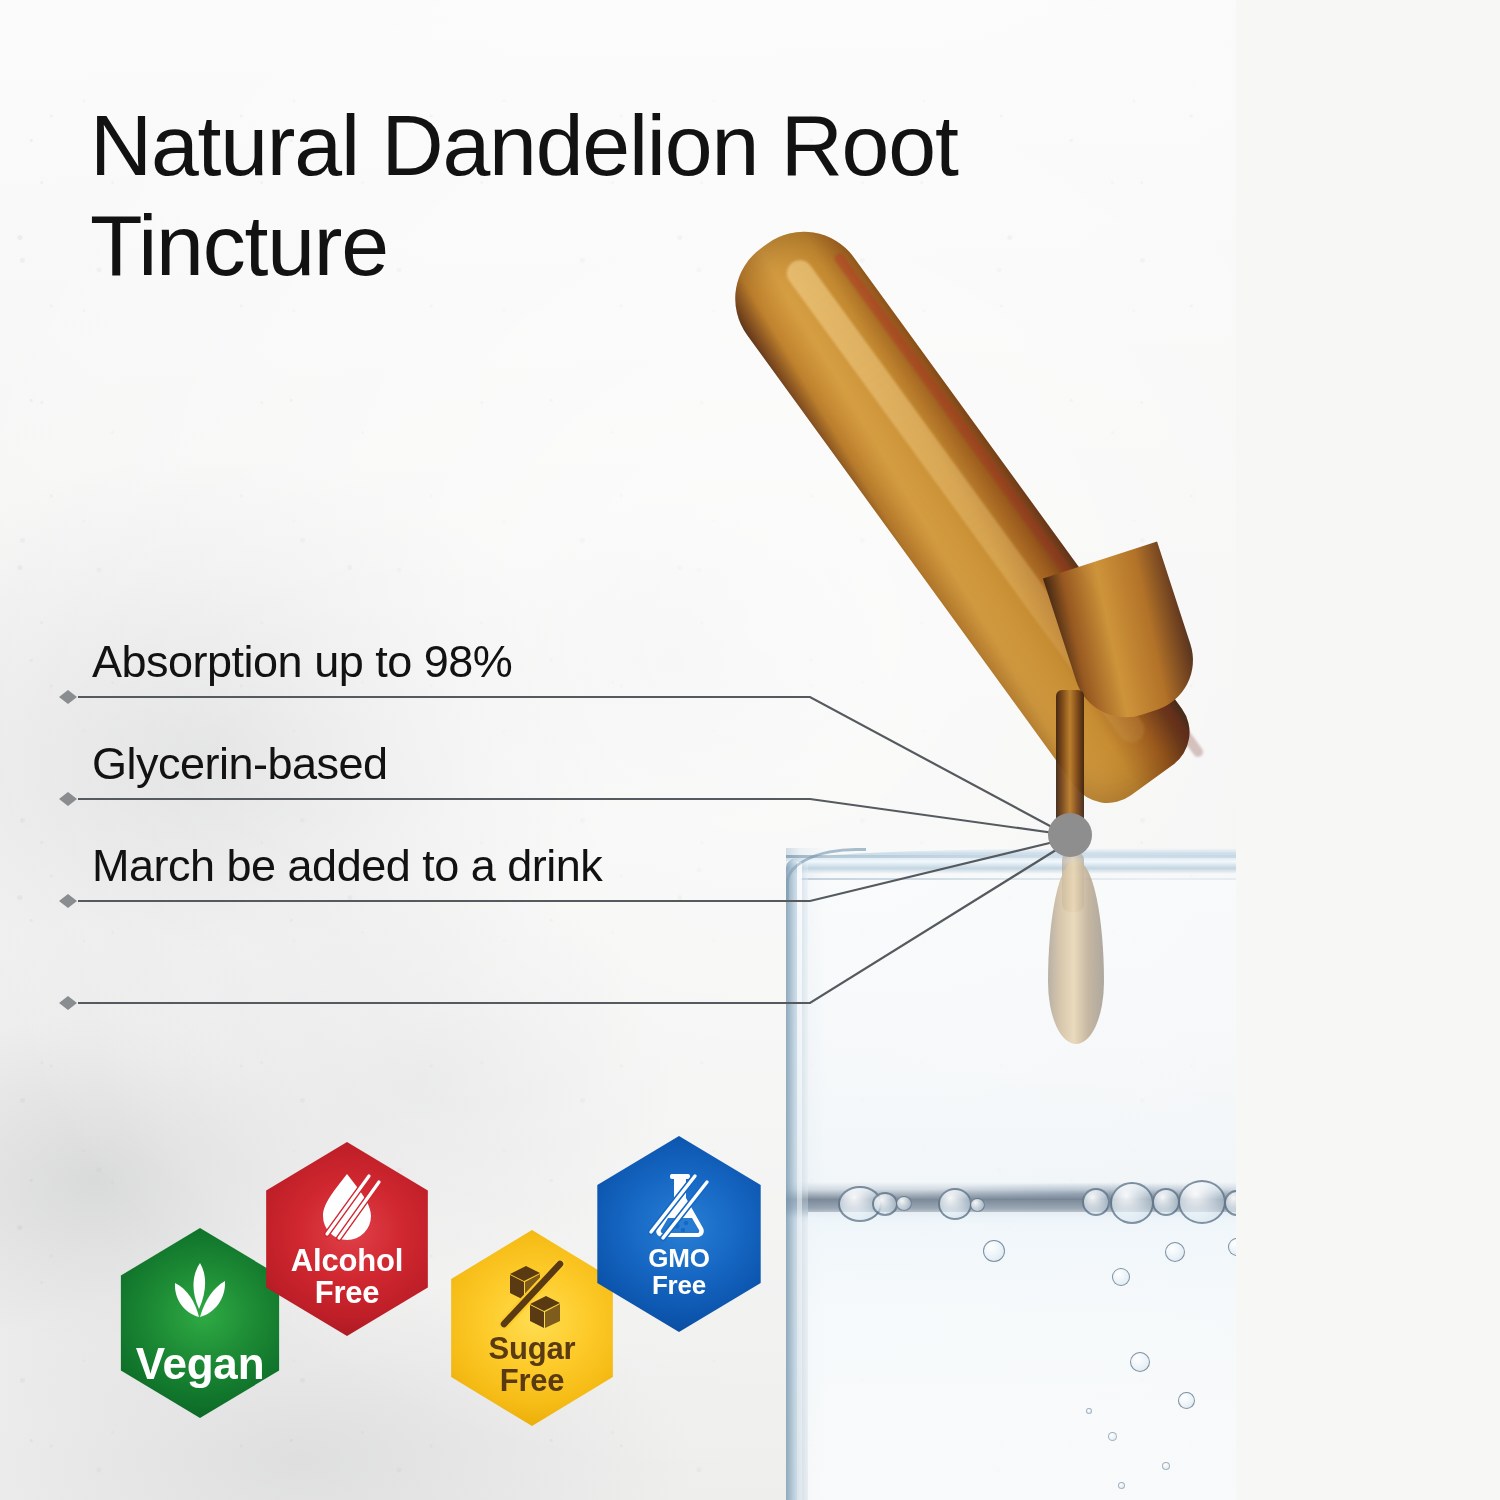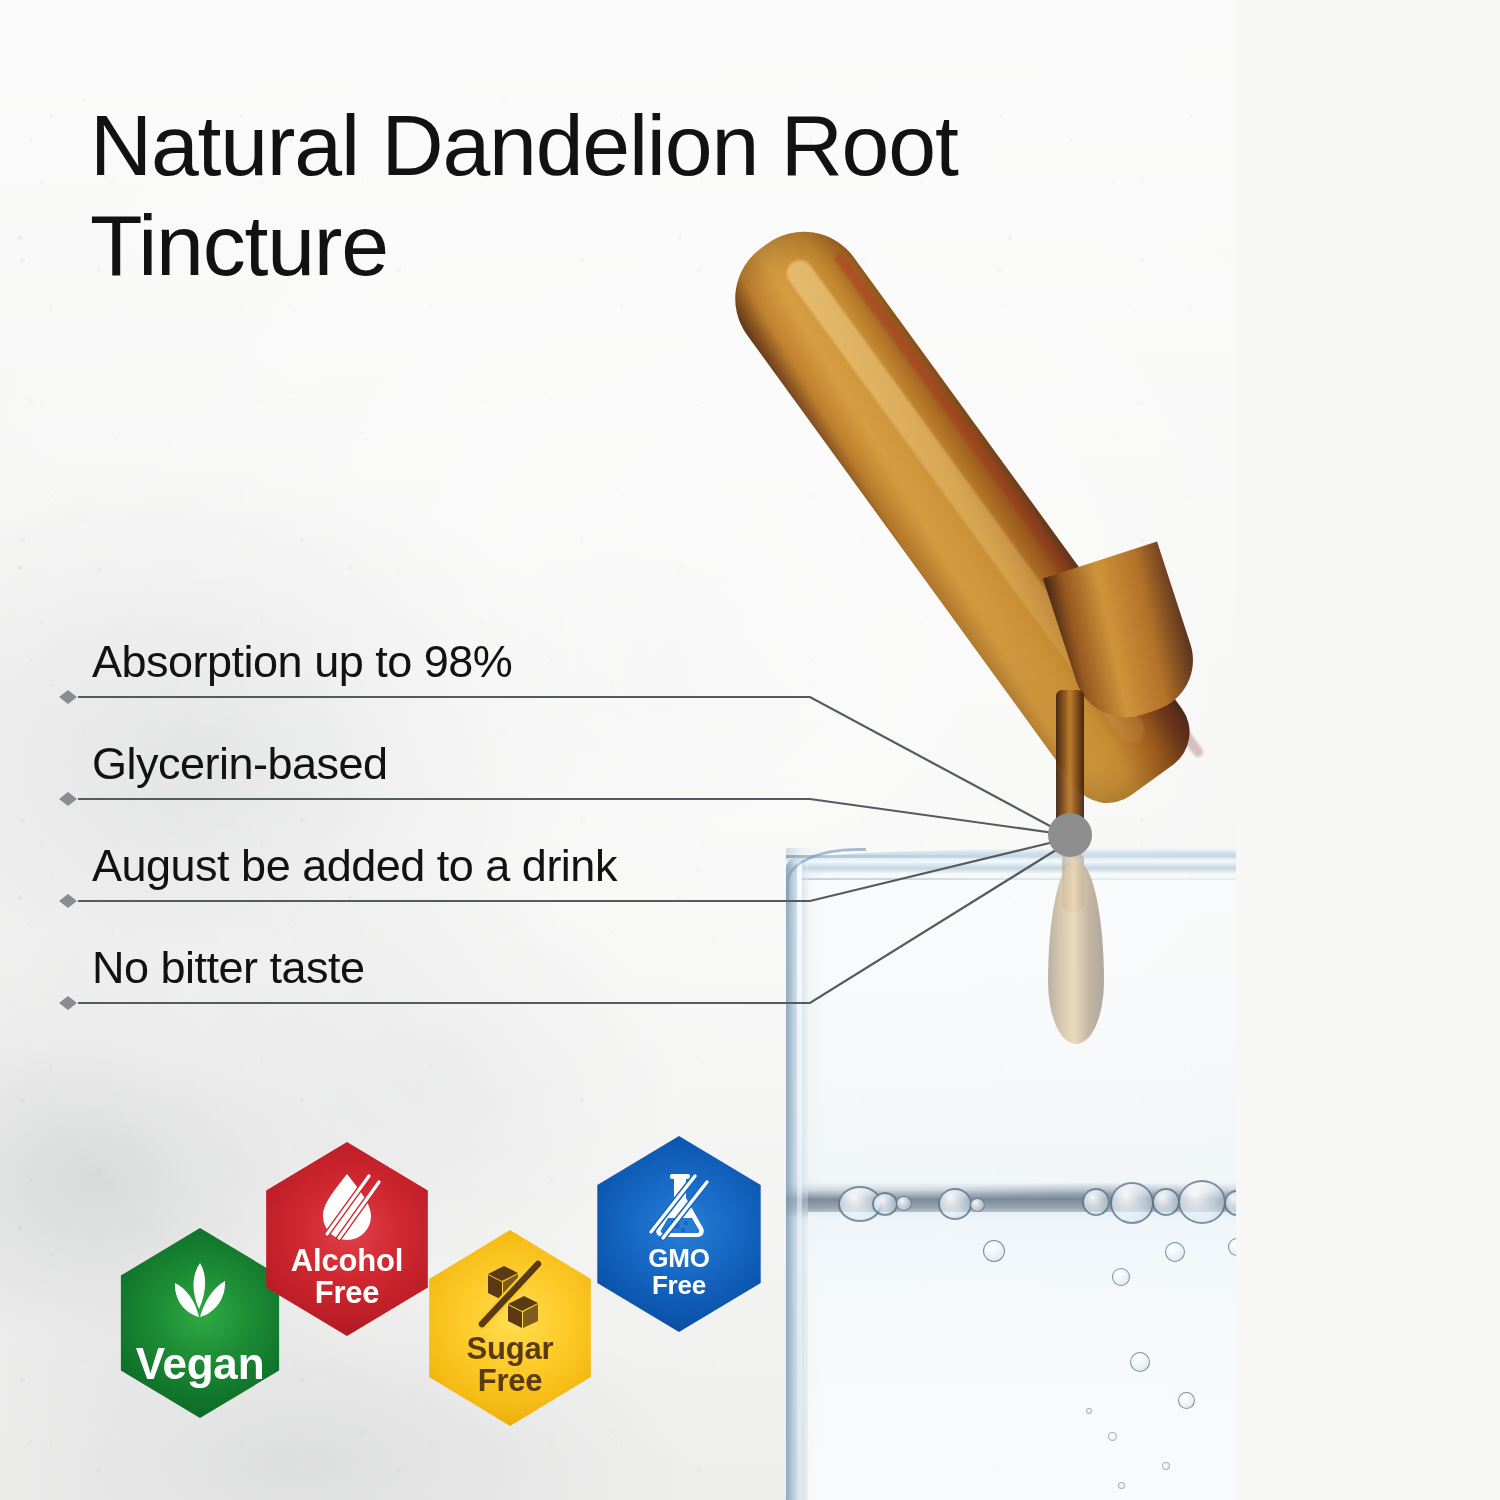--- a/index.html
+++ b/index.html
@@ -218,21 +218,21 @@
   .badge-label {
     font-weight:700; line-height:1.02;
     letter-spacing:-0.2px; white-space:pre-line;
   }
   .badge-icon { display:block; }
 
   #badge-vegan  { left:108px; top:1228px; width:184px; height:190px;
     background:radial-gradient(ellipse 120px 110px at 52% 46%, #2faa44 0%, #1d8b35 42%, #11762c 74%, #0c6526 100%); }
   #badge-alcohol{ left:253px; top:1142px; width:188px; height:194px;
     background:radial-gradient(ellipse 120px 112px at 52% 46%, #e0414a 0%, #d02730 44%, #bf1f28 76%, #a81922 100%); }
-  #badge-sugar  { left:416px; top:1230px; width:188px; height:196px;
+  #badge-sugar  { left:438px; top:1230px; width:188px; height:196px;
     background:radial-gradient(ellipse 122px 114px at 52% 46%, #ffdd52 0%, #fdcb2a 42%, #f6bc16 74%, #e6a908 100%); }
   #badge-gmo    { left:584px; top:1136px; width:190px; height:196px;
     background:radial-gradient(ellipse 122px 114px at 52% 46%, #2a7fd4 0%, #1668c4 44%, #0d57b0 76%, #0a4b9c 100%); }
 
   #badge-vegan  .badge-label { color:#ffffff; font-size:44px; margin-top:13px; }
   #badge-alcohol .badge-label{ color:#ffffff; font-size:31px; margin-top:3px; }
   #badge-sugar  .badge-label { color:#5a3a12; font-size:31px; margin-top:3px; }
   #badge-gmo    .badge-label { color:#ffffff; font-size:26px; margin-top:3px; }
 </style>
 </head>
@@ -304,22 +304,21 @@
       <g fill="#8a8d90">
         <polygon points="68,690 77,697 68,704 59,697"></polygon>
         <polygon points="68,792 77,799 68,806 59,799"></polygon>
         <polygon points="68,894 77,901 68,908 59,901"></polygon>
         <polygon points="68,996 77,1003 68,1010 59,1003"></polygon>
       </g>
     </svg>
 
     <div class="feat-label" style="top:639px;">Absorption up to 98%</div>
     <div class="feat-label" style="top:741px;">Glycerin-based</div>
-    <div class="feat-label" style="top:843px;">August be added to a drink</div>
-    <div class="feat-label" style="top:945px;">No bitter taste</div>
+    <div class="feat-label" style="top:843px;">March be added to a drink</div>
   </div>
 
   <div class="hub"></div>
 
   <div id="badges">
 
     <div class="badge" id="badge-vegan">
       <svg class="badge-icon" width="76" height="70" viewBox="0 0 76 70">
         <g fill="#ffffff">
           <path d="M38 4 C30 16 29 32 37 50 C45 32 45 16 38 4 Z"></path>

